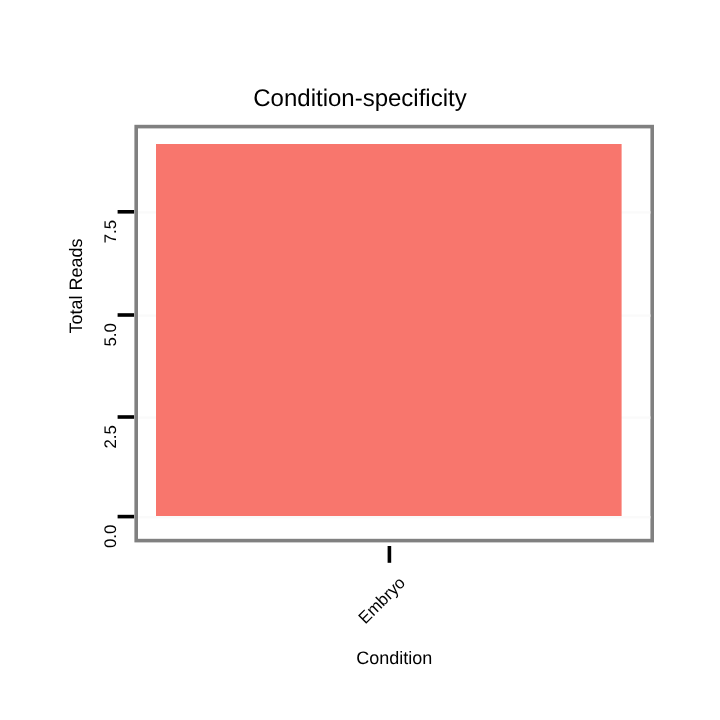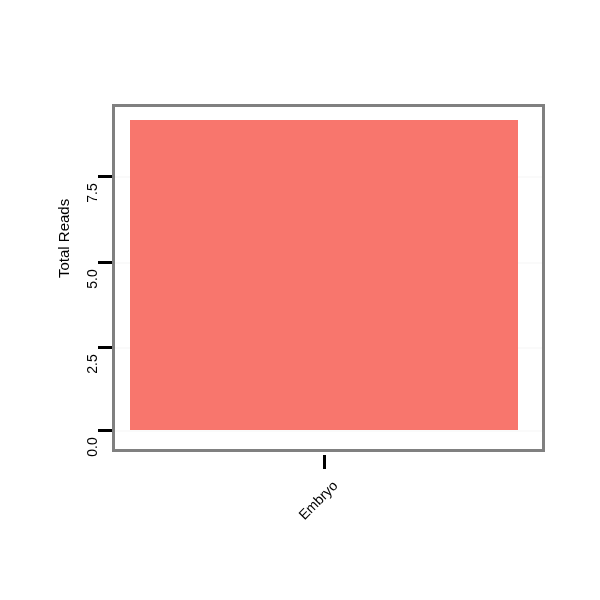--- a/index.html
+++ b/index.html
@@ -129,20 +129,21 @@
     line-height: 17px;
     color: #000000;
     white-space: nowrap;
   }
 </style>
 </head>
 <body>
 
 <div id="plot-root">
 
+  <div class="plot-title">Condition-specificity</div>
 
   <div class="y-axis-title" style="left:56px; top:278px;">Total Reads</div>
 
   <div class="ytick-label" style="left:58px; top:430px; width:34px;">0.0</div>
   <div class="ytick-label" style="left:58px; top:347px; width:34px;">2.5</div>
   <div class="ytick-label" style="left:58px; top:262px; width:34px;">5.0</div>
   <div class="ytick-label" style="left:58px; top:176px; width:34px;">7.5</div>
 
   <div class="ytick" style="left:98px; top:429px;"></div>
   <div class="ytick" style="left:98px; top:346px;"></div>
@@ -158,14 +159,15 @@
       <div class="gridline" style="top:69px;"></div>
 
       <div class="bar" style="left:15px; top:13px; width:388px; height:310px;"></div>
     </div>
   </div>
 
   <div class="xtick" style="left:323px; top:455px;"></div>
 
   <div class="xtick-label" style="left:270px; top:478px; width:60px;">Embryo</div>
 
+  <div class="x-axis-title">Condition</div>
 
 </div>
 
 </body></html>

